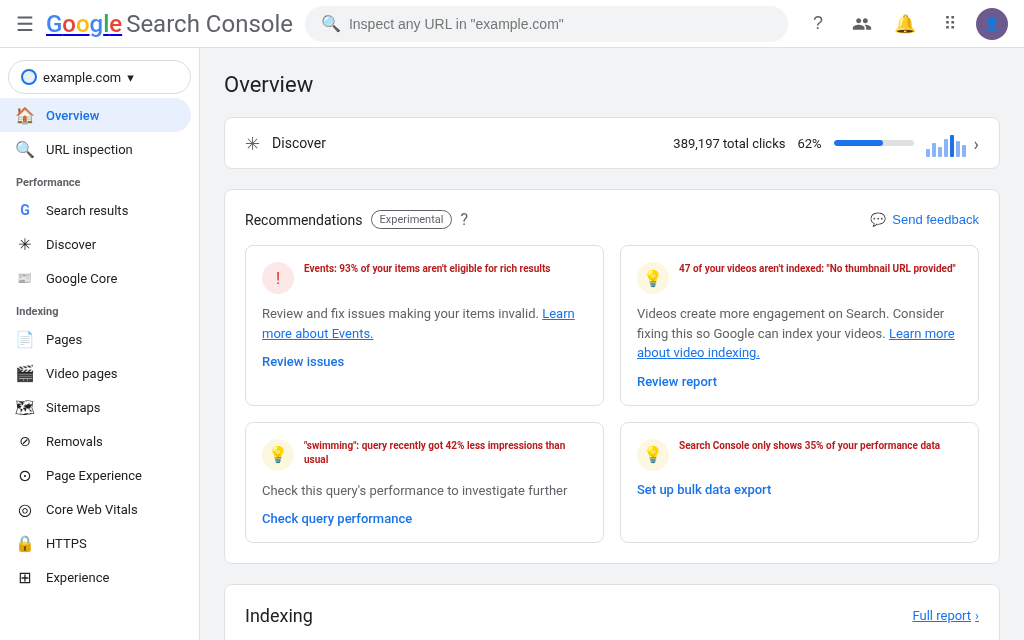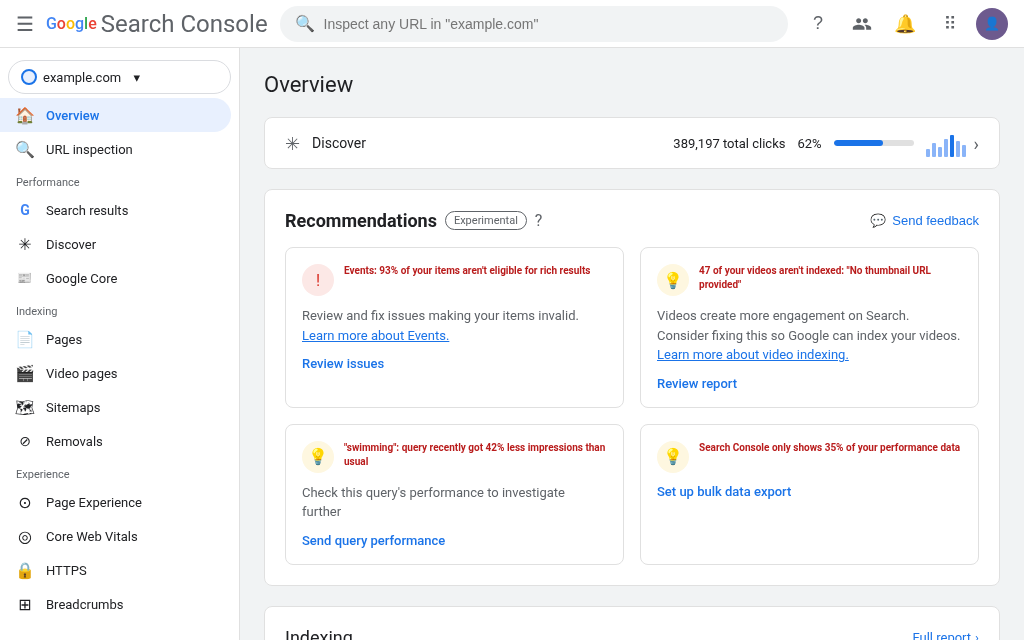--- a/index.html
+++ b/index.html
@@ -2,43 +2,43 @@
 <html><head>
   <meta charset="utf-8">
   <style>
     * { box-sizing: border-box; margin: 0; padding: 0; }
     body { font-family: 'Google Sans', Roboto, Arial, sans-serif; font-size: 14px; color: #202124; background: #f1f3f4; display: flex; flex-direction: column; height: 640px; overflow: hidden; }
 
     
     .topbar { background: #fff; display: flex; align-items: center; padding: 0 16px; height: 48px; border-bottom: 1px solid #e0e0e0; gap: 12px; flex-shrink: 0; }
     .topbar-menu-icon { color: #5f6368; font-size: 20px; cursor: pointer; }
     .topbar-logo { display: flex; align-items: center; gap: 4px; text-decoration: none; }
-    .logo-google { font-size: 16px; font-weight: 500; }
+    .logo-google { font-size: 24px; font-weight: 500; text-decoration: underline; }
     .logo-g { color: #4285f4; }
     .logo-o1 { color: #ea4335; }
     .logo-o2 { color: #fbbc05; }
     .logo-g2 { color: #4285f4; }
     .logo-l { color: #34a853; }
     .logo-e { color: #ea4335; }
     .logo-sc { color: #5f6368; font-size: 24px; font-weight: 400; }
     .search-bar { flex: 1; max-width: 600px; display: flex; align-items: center; background: #f1f3f4; border-radius: 24px; padding: 0 16px; height: 36px; gap: 8px; }
     .search-bar input { border: none; background: transparent; outline: none; flex: 1; font-size: 14px; color: #202124; }
     .topbar-icons { margin-left: auto; display: flex; align-items: center; gap: 8px; }
     .topbar-icon-btn { width: 36px; height: 36px; border-radius: 50%; border: none; background: transparent; cursor: pointer; display: flex; align-items: center; justify-content: center; color: #5f6368; font-size: 18px; }
     .avatar { width: 32px; height: 32px; border-radius: 50%; background: #6d5a8e; display: flex; align-items: center; justify-content: center; color: #fff; font-size: 13px; font-weight: 500; cursor: pointer; overflow: hidden; }
 
     
     .layout { display: flex; flex: 1; overflow: hidden; }
 
     
-    .sidebar { width: 240px; background: #fff; overflow-y: auto; padding: 8px 0; flex-shrink: 0; border-right: 1px solid #e0e0e0; }
+    .sidebar { width: 200px; background: #fff; overflow-y: auto; padding: 8px 0; flex-shrink: 0; border-right: 1px solid #e0e0e0; }
     .site-selector { display: flex; align-items: center; gap: 6px; padding: 8px 12px; margin: 4px 8px; border: 1px solid #dadce0; border-radius: 24px; cursor: pointer; font-size: 13px; color: #202124; }
     .site-selector-icon { width: 16px; height: 16px; border-radius: 50%; border: 2px solid #5f6368; }
     .site-selector span { flex: 1; font-size: 13px; }
-    .nav-section-label { font-size: 11px; color: #5f6368; font-weight: 400; padding: 10px 16px 4px; text-transform: none; letter-spacing: 0; }
+    .nav-section-label { font-size: 11px; color: #5f6368; font-weight: 700; padding: 10px 16px 4px; text-transform: none; letter-spacing: 0; }
     .nav-item { display: flex; align-items: center; gap: 12px; padding: 8px 16px; cursor: pointer; border-radius: 0 24px 24px 0; margin-right: 8px; font-size: 13px; color: #202124; }
     .nav-item.active { background: #e8f0fe; color: #1a73e8; font-weight: 500; }
     .nav-item .nav-icon { width: 18px; height: 18px; display: flex; align-items: center; justify-content: center; font-size: 16px; color: inherit; flex-shrink: 0; }
 
     
     .main { flex: 1; overflow-y: auto; padding: 24px; }
     .page-title { font-size: 22px; font-weight: 400; color: #202124; margin-bottom: 20px; }
 
     
     .discover-bar { background: #fff; border-radius: 8px; padding: 0 20px; display: flex; align-items: center; height: 52px; margin-bottom: 20px; border: 1px solid #e0e0e0; }
@@ -48,21 +48,21 @@
     .discover-bar-chart { display: flex; align-items: flex-end; gap: 2px; height: 28px; }
     .bar-col { display: flex; flex-direction: column; justify-content: flex-end; }
     .bar-seg { background: #1a73e8; width: 4px; border-radius: 1px; }
     .progress-bar-container { width: 80px; height: 6px; background: #e0e0e0; border-radius: 3px; overflow: hidden; }
     .progress-bar-fill { height: 100%; background: #1a73e8; border-radius: 3px; }
     .chevron-right { color: #5f6368; font-size: 18px; cursor: pointer; margin-left: 8px; }
 
     
     .recommendations-section { background: #fff; border-radius: 8px; padding: 20px; margin-bottom: 20px; border: 1px solid #e0e0e0; }
     .rec-header { display: flex; align-items: center; gap: 8px; margin-bottom: 16px; }
-    .rec-title { font-size: 18px; font-weight: 700; color: #202124; }
+    .rec-title { font-size: 14px; font-weight: 400; color: #202124; }
     .experimental-badge { border: 1px solid #5f6368; border-radius: 12px; padding: 2px 8px; font-size: 11px; color: #5f6368; }
     .rec-help-icon { color: #5f6368; font-size: 16px; cursor: pointer; }
     .send-feedback-btn { margin-left: auto; display: flex; align-items: center; gap: 6px; color: #1a73e8; font-size: 13px; cursor: pointer; border: none; background: none; }
     .rec-grid { display: grid; grid-template-columns: 1fr 1fr; gap: 16px; }
     .rec-card { border: 1px solid #e0e0e0; border-radius: 8px; padding: 16px; }
     .rec-card-header { display: flex; align-items: flex-start; gap: 10px; margin-bottom: 10px; }
     .rec-card-icon { width: 32px; height: 32px; border-radius: 50%; display: flex; align-items: center; justify-content: center; font-size: 16px; flex-shrink: 0; }
     .rec-card-icon.error { background: #fce8e6; color: #d93025; }
     .rec-card-icon.warning { background: #fef7e0; color: #f9ab00; }
     .rec-card-title { font-size: 10px; font-weight: 700; color: #b91c1c; line-height: 1.4; }
@@ -154,37 +154,36 @@
     </div>
     <div class="nav-item">
       <span class="nav-icon">🗺</span>
       <span>Sitemaps</span>
     </div>
     <div class="nav-item">
       <span class="nav-icon" style="font-size:14px;">⊘</span>
       <span>Removals</span>
     </div>
 
-    <div class="nav-section-label">Experience</div>
     <div class="nav-item">
       <span class="nav-icon">⊙</span>
       <span>Page Experience</span>
     </div>
     <div class="nav-item">
       <span class="nav-icon">◎</span>
       <span>Core Web Vitals</span>
     </div>
     <div class="nav-item">
       <span class="nav-icon">🔒</span>
       <span>HTTPS</span>
     </div>
 
     <div class="nav-item">
       <span class="nav-icon">⊞</span>
-      <span>Breadcrumbs</span>
+      <span>Experience</span>
     </div>
 
   </div>
 
   <div class="main">
     <h1 class="page-title">Overview</h1>
 
     <div class="discover-bar">
       <span class="discover-icon">✳</span>
       <span class="discover-label">Discover</span>
@@ -261,21 +260,21 @@
           </p>
           <a class="rec-card-action" href="#">Review report</a>
         </div>
 
         <div class="rec-card">
           <div class="rec-card-header">
             <div class="rec-card-icon warning">💡</div>
             <span class="rec-card-title">"swimming": query recently got 42% less impressions than usual</span>
           </div>
           <p class="rec-card-body">Check this query's performance to investigate further</p>
-          <a class="rec-card-action" href="#">Send query performance</a>
+          <a class="rec-card-action" href="#">Check query performance</a>
         </div>
 
         <div class="rec-card">
           <div class="rec-card-header">
             <div class="rec-card-icon warning">💡</div>
             <span class="rec-card-title">Search Console only shows 35% of your performance data</span>
           </div>
           <a class="rec-card-action" href="#">Set up bulk data export</a>
         </div>
 

